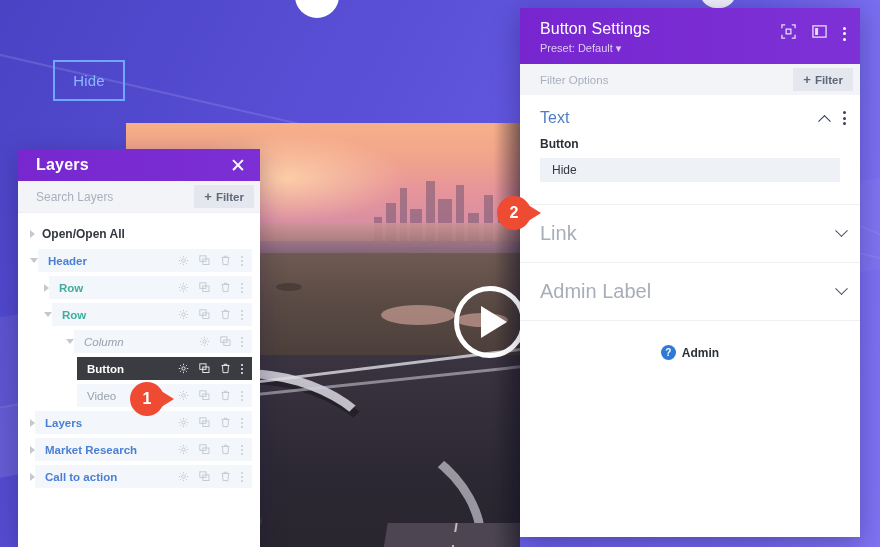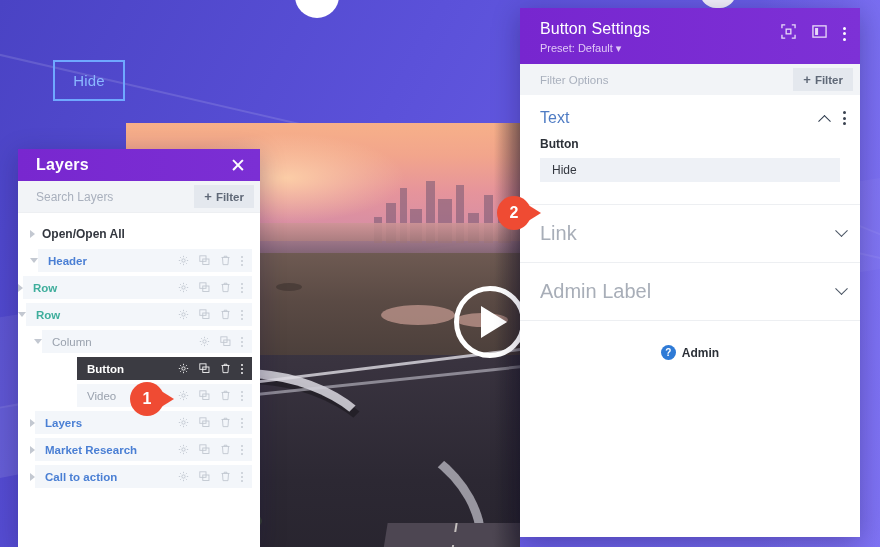--- a/index.html
+++ b/index.html
@@ -188,22 +188,22 @@
   .licon { opacity:.5; display:flex; align-items:center; }
   .layer-row.selected .layer-pill { background:#3b3b42; }
   .layer-row.selected .layer-name { color:#ffffff; font-weight:bold; }
   .layer-row.selected .licon { opacity:.95; }
   .layer-row.selected .licon svg * { stroke:#ffffff !important; fill:none !important; }
   .layer-row.selected .licon.dots span { background:#fff !important; }
   .dots { display:flex; flex-direction:column; gap:2px; }
   .dots span { width:2px; height:2px; background:#9aa2ae; border-radius:50%; display:block; }
 
   .ind-0 { padding-left: 12px; }
-  .ind-1 { }
-  .ind-2 { padding-left: 16px; }
+  .ind-1 { padding-left: 26px; }
+  .ind-2 { padding-left: 48px; font-style: italic; }
   .ind-3 { padding-left: 54px; }
 
   
   #settings-panel {
     position:absolute; left:520px; top:8px; width:340px; height:529px;
     background:#ffffff; box-shadow: 0 6px 26px rgba(20,10,60,.32);
     display:flex; flex-direction:column; overflow:hidden;
   }
   .set-head {
     background:#7a2ad2;

